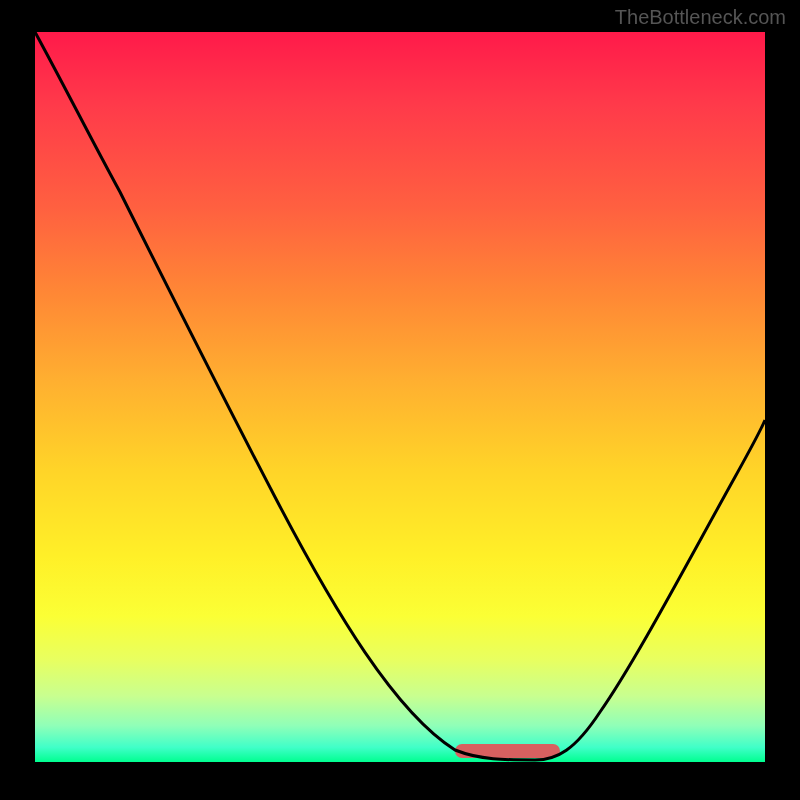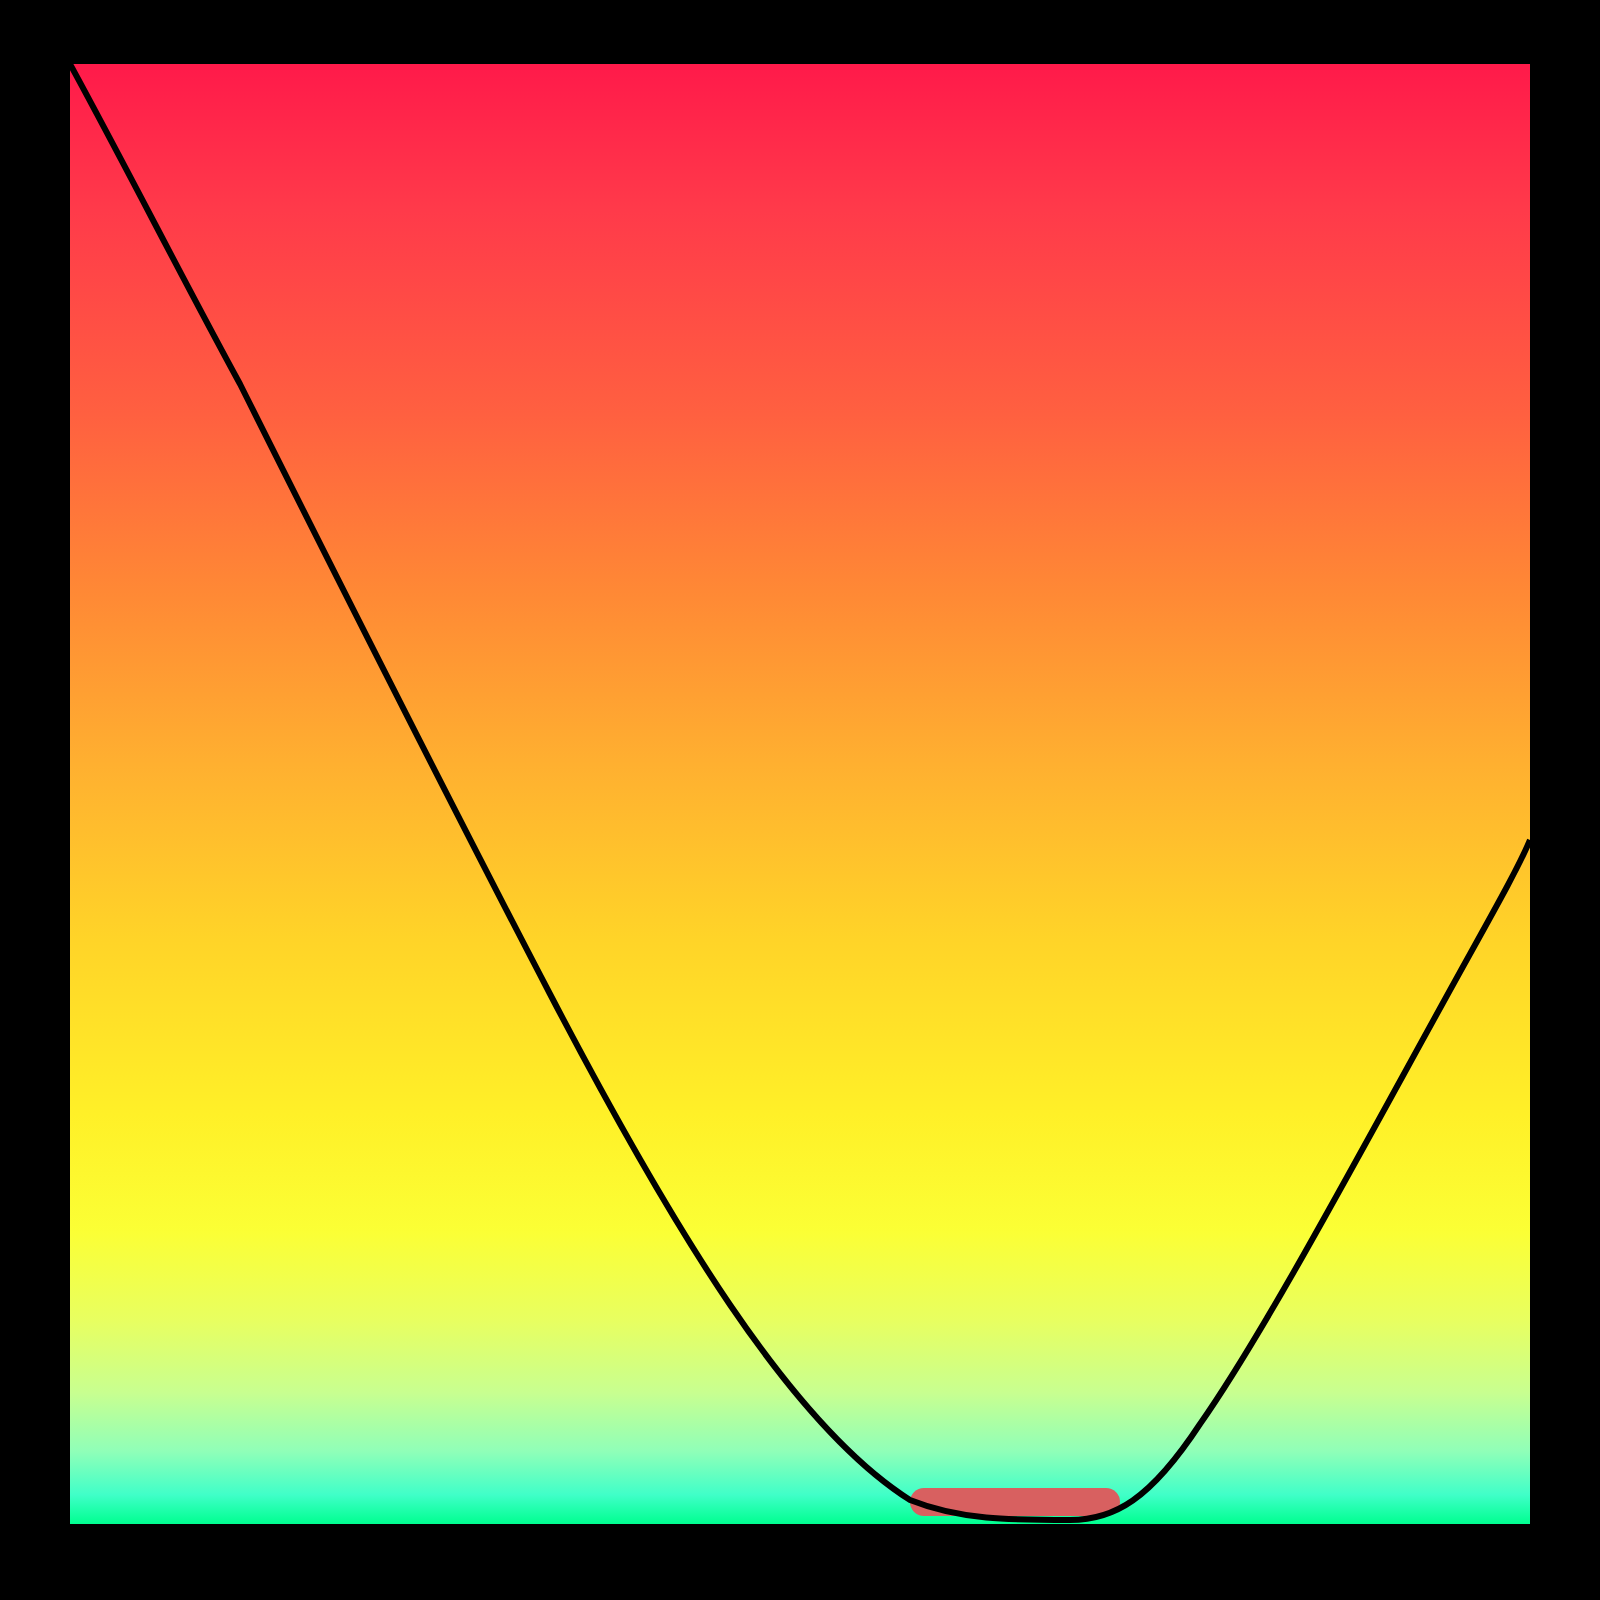--- a/index.html
+++ b/index.html
@@ -61,20 +61,21 @@
     height: 14px;
     border-radius: 7px;
     z-index: 4;
   }
 </style>
 </head>
 <body>
 
 <div class="container">
 
+  <div class="watermark">TheBottleneck.com</div>
 
   <div class="plot-area"></div>
 
   <div class="highlight" style="left:455px; top:744px; width:105px;"></div>
 
   <svg class="curve-svg" viewBox="0 0 730 730" preserveAspectRatio="none">
     <path d="M 0 0
              C 30 55, 55 105, 85 160
              C 130 250, 180 350, 240 465
              C 300 580, 360 680, 420 718

